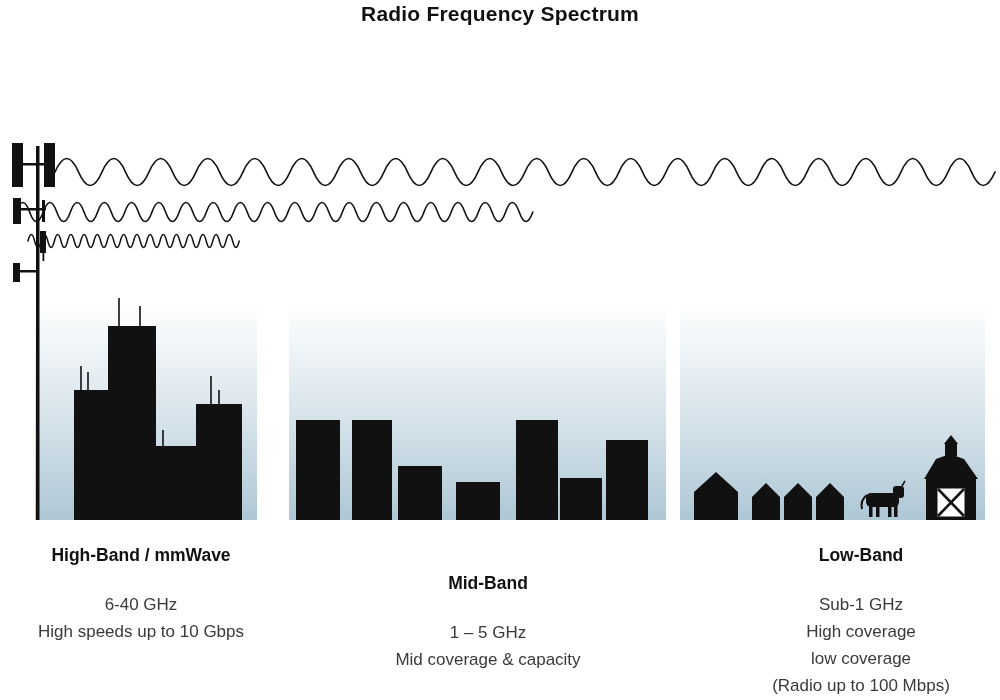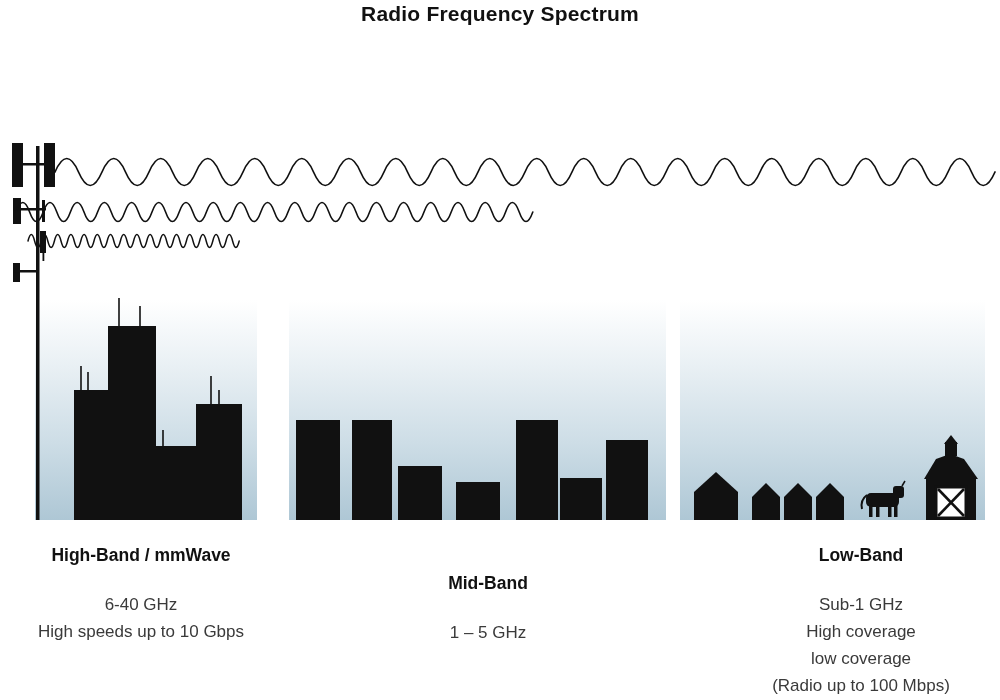--- a/index.html
+++ b/index.html
@@ -114,20 +114,21 @@
 
   <div class="band-col col1">
     <div class="band-name">High-Band / mmWave</div>
     <div class="band-line">6-40 GHz</div>
     <div class="band-line">High speeds up to 10 Gbps</div>
   </div>
 
   <div class="band-col col2">
     <div class="band-name">Mid-Band</div>
     <div class="band-line">1 – 5 GHz</div>
+    <div class="band-line">Mid coverage &amp; capacity</div>
   </div>
 
   <div class="band-col col3">
     <div class="band-name">Low-Band</div>
     <div class="band-line">Sub-1 GHz</div>
     <div class="band-line">High coverage</div>
     <div class="band-line">low coverage</div>
     <div class="band-line">(Radio up to 100 Mbps)</div>
   </div>
 

